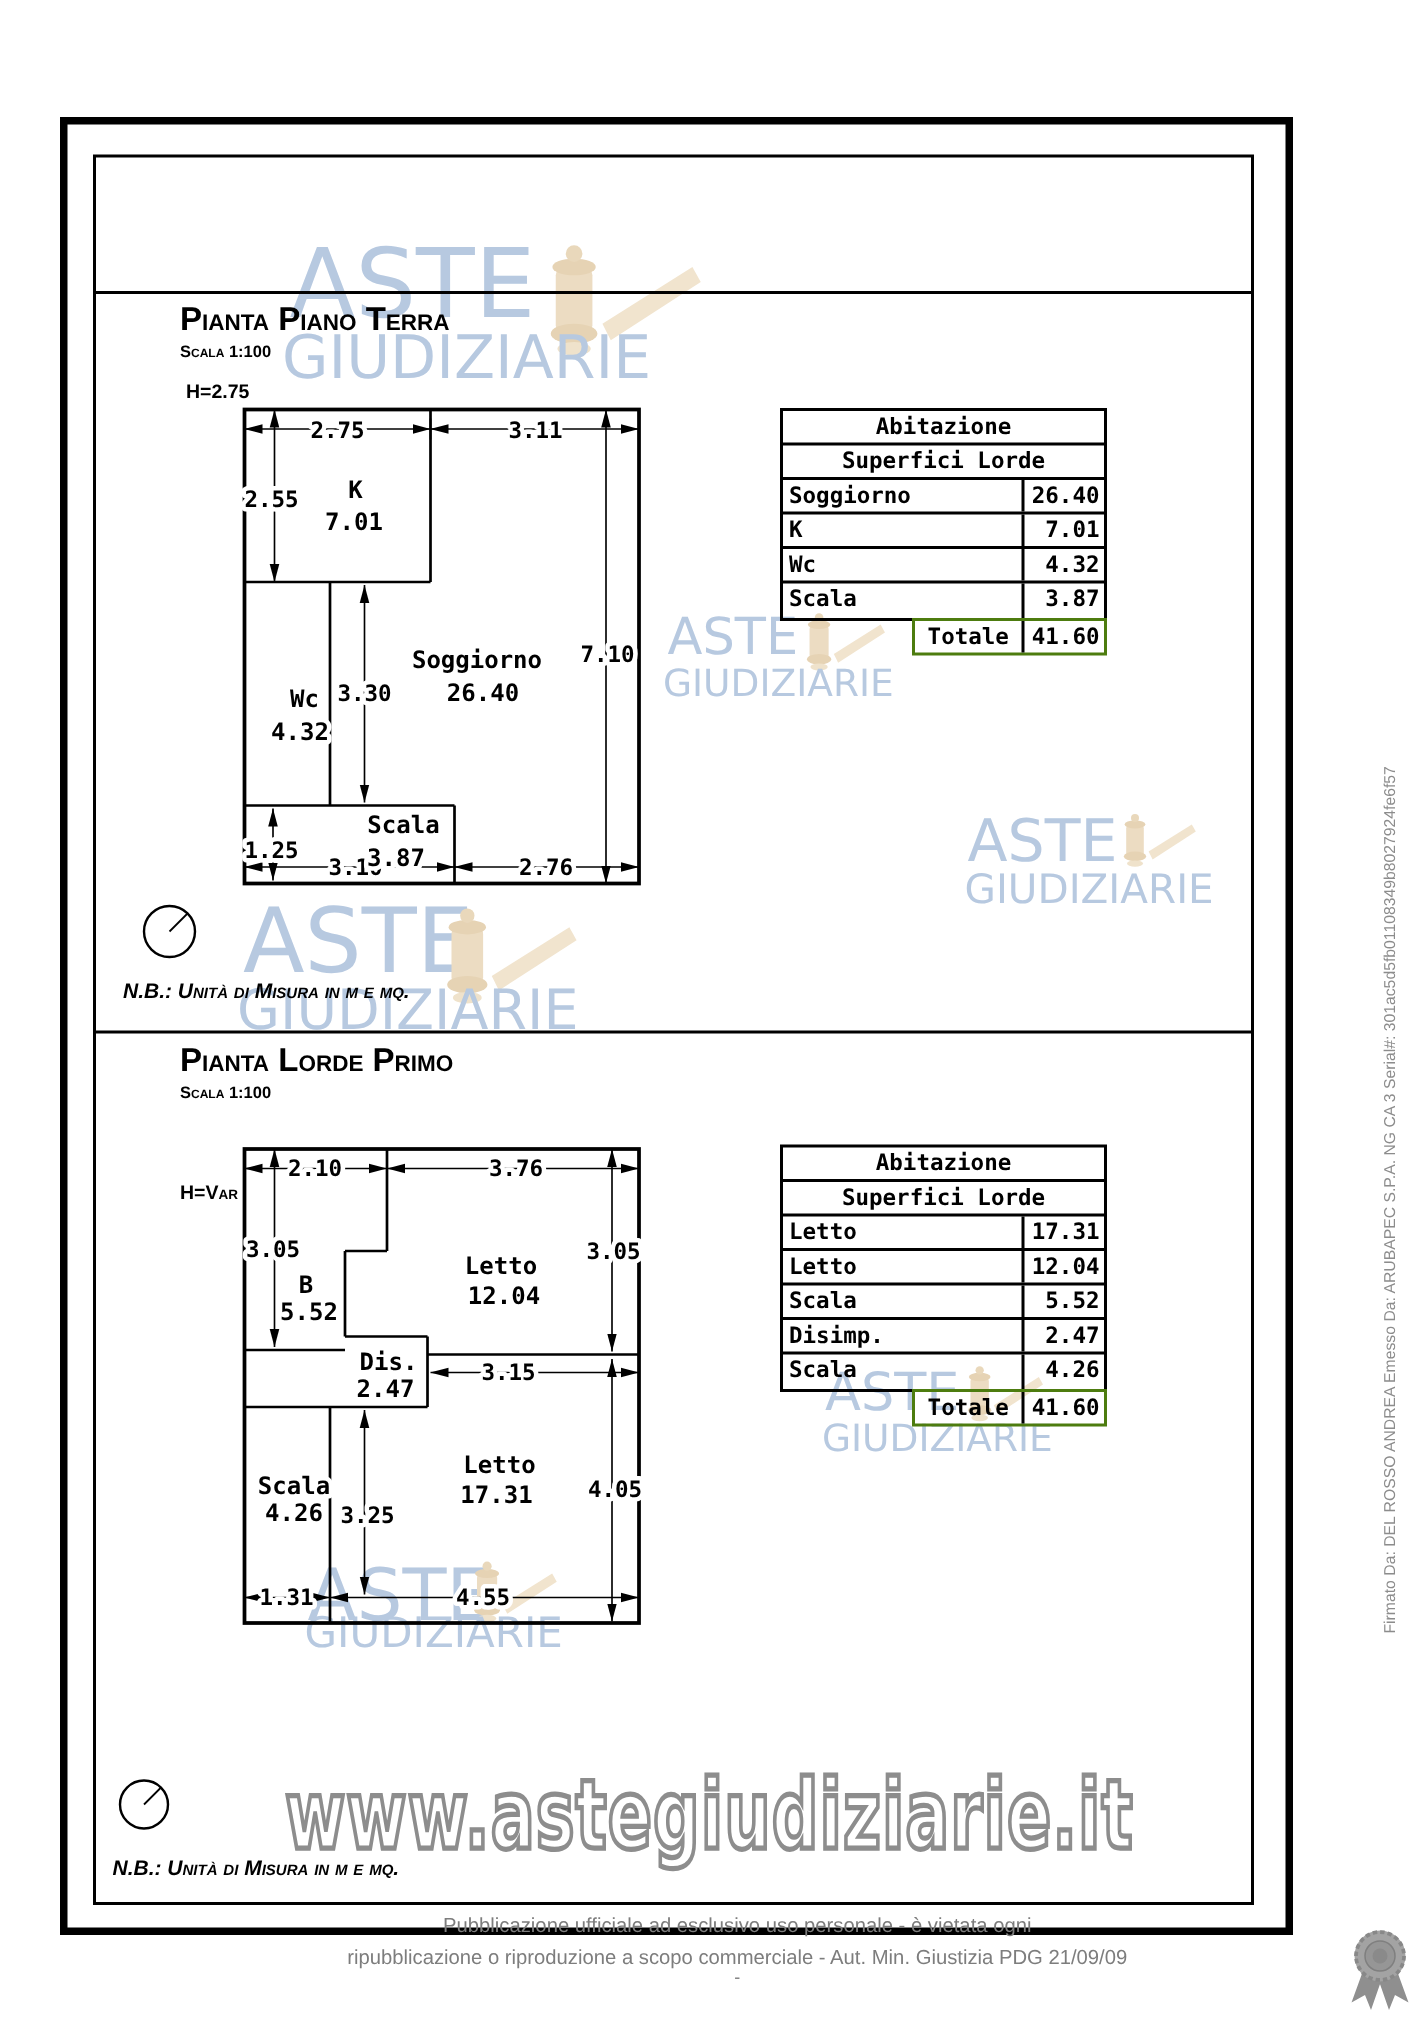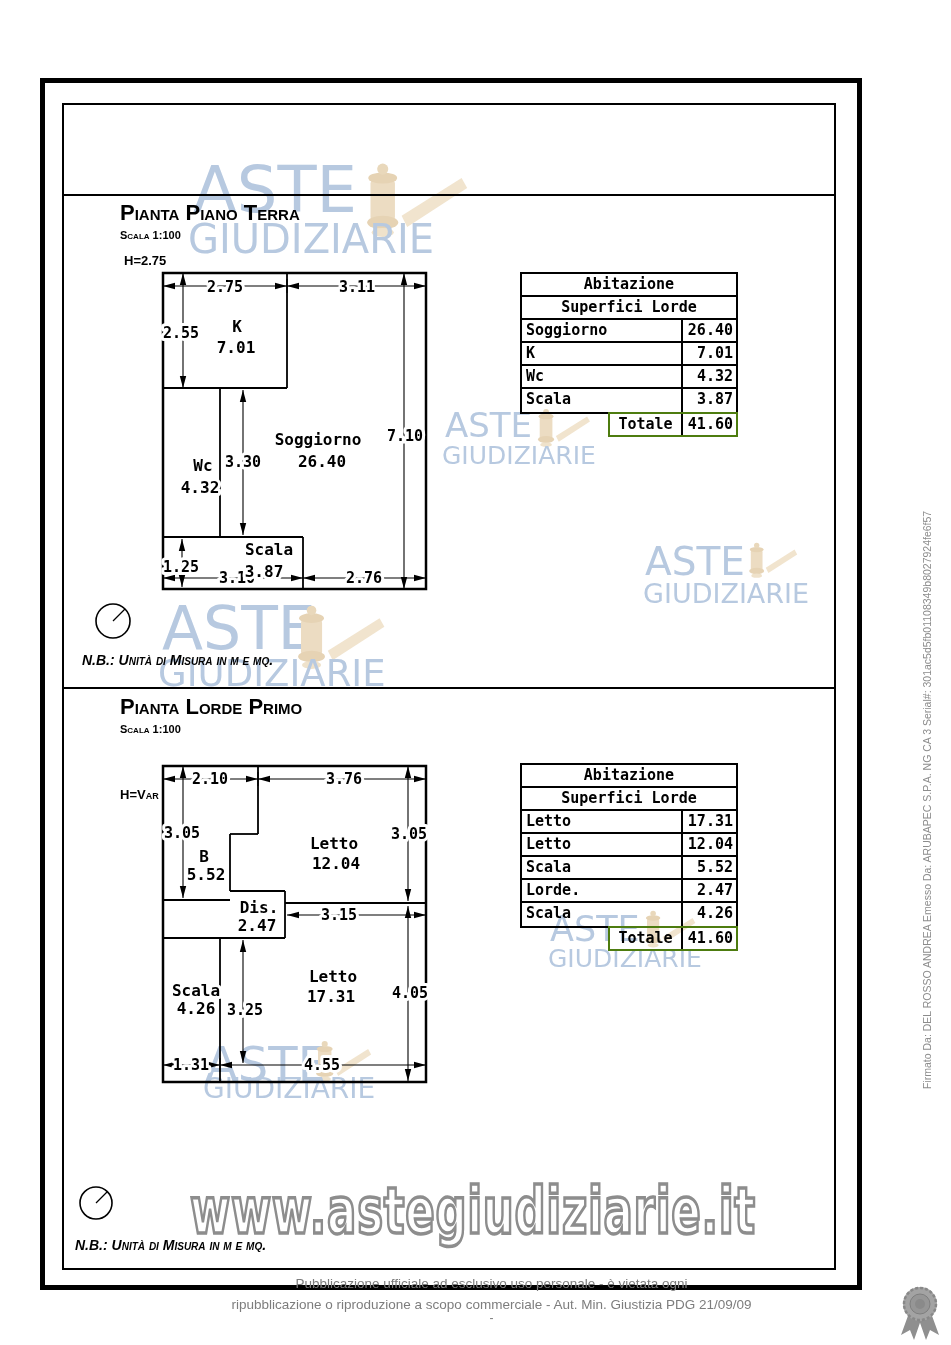--- a/index.html
+++ b/index.html
@@ -302,21 +302,21 @@
       </div>
       <div class="tbl-row">
         <span class="tbl-label">Letto</span>
         <span class="tbl-value">12.04</span>
       </div>
       <div class="tbl-row">
         <span class="tbl-label">Scala</span>
         <span class="tbl-value">5.52</span>
       </div>
       <div class="tbl-row">
-        <span class="tbl-label">Lorde.</span>
+        <span class="tbl-label">Disimp.</span>
         <span class="tbl-value">2.47</span>
       </div>
       <div class="tbl-row last">
         <span class="tbl-label">Scala</span>
         <span class="tbl-value">4.26</span>
       </div>
     </div>
     <div class="tbl-total">
       <span class="tbl-total-label">Totale</span>
       <span class="tbl-value">41.60</span>

